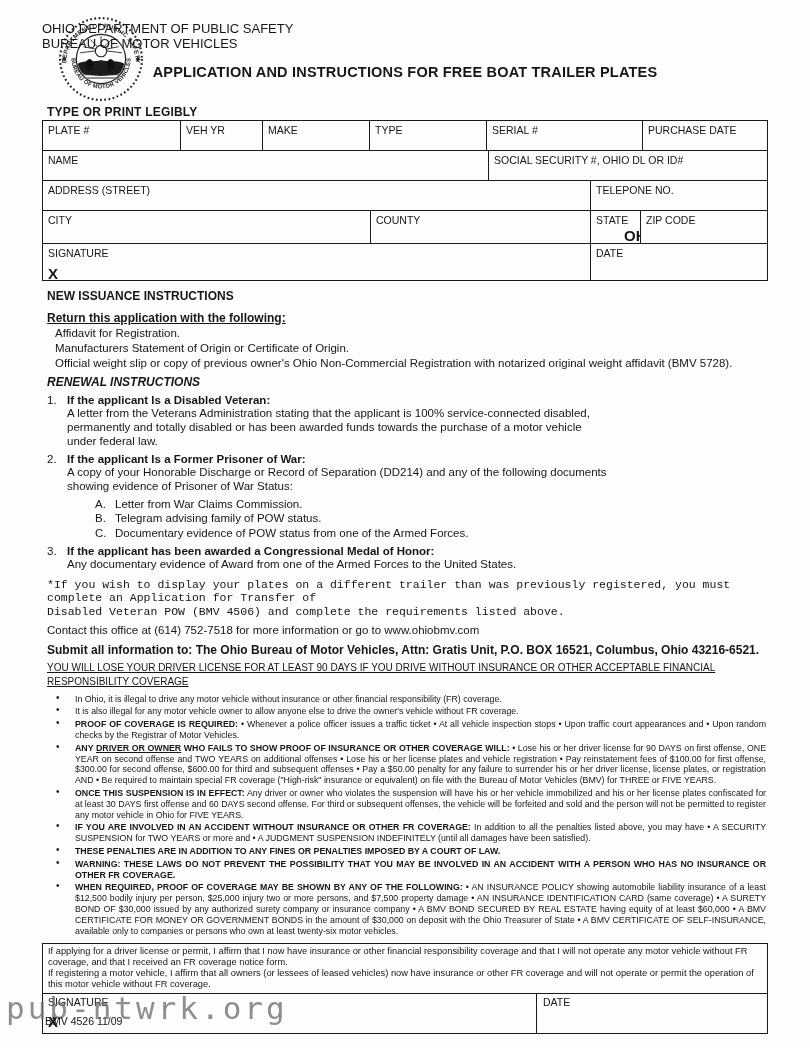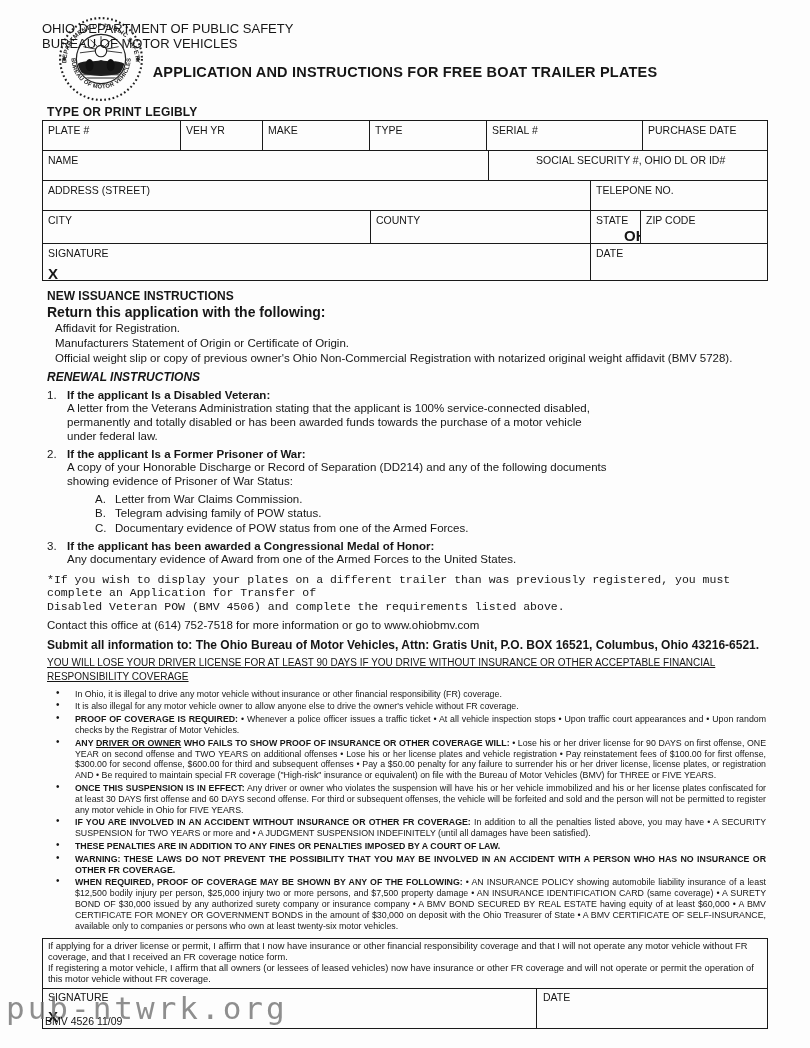--- a/index.html
+++ b/index.html
@@ -18,28 +18,28 @@
   .hdr-line.first { margin-top: 21px; }
   .form-title { text-align: center; font-weight: bold; font-size: 14.5px; margin-top: 13px; letter-spacing: 0.2px; }
 
   
   .table-heading { font-weight: bold; font-size: 12px; margin-top: 25px; margin-bottom: 1px; padding-left: 5px; letter-spacing: 0.2px; }
   .ftable { border: 1.5px solid #1a1a1a; width: 726px; }
   .frow { display: flex; border-bottom: 1.5px solid #1a1a1a; }
   .frow:last-child { border-bottom: none; }
   .cell { border-right: 1.5px solid #1a1a1a; padding: 3px 2px 0 5px; font-size: 10.5px; overflow: hidden; }
   .cell:last-child { border-right: none; flex: 1; }
-  .r1 { height: 30px; } .r2 { height: 30px; gap: 42px; } .r3 { height: 30px; } .r4 { height: 33px; } .r5 { height: 36px; }
+  .r1 { height: 30px; } .r2 { height: 30px; } .r3 { height: 30px; } .r4 { height: 33px; } .r5 { height: 36px; }
   .state-val { font-weight: bold; font-size: 15px; margin-top: 1px; margin-left: 28px; }
   .sig-x { font-weight: bold; font-size: 15px; margin-top: 6px; }
 
   
   .sec-title { font-weight: bold; font-size: 12px; padding-left: 5px; }
   .mt8 { margin-top: 8px; } .mt5 { margin-top: 5px; font-style: italic; }
-  .bold-line { font-weight: bold; font-size: 14px; padding-left: 5px; margin-top: 1px; }
+  .bold-line { font-weight: bold; font-size: 12px; padding-left: 5px; margin-top: 8px; text-decoration: underline; }
   .return-item { font-size: 11.5px; padding-left: 13px; margin-top: 1.5px; line-height: 13.5px; }
   .ritem { display: flex; margin-top: 4px; padding-left: 5px; }
   .rnum { width: 20px; flex: 0 0 20px; font-size: 11.5px; line-height: 14px; }
   .rbody { flex: 1; }
   .rhead { font-weight: bold; font-size: 11.5px; line-height: 14px; }
   .rtext { font-size: 11.5px; line-height: 13.8px; white-space: pre-line; }
   .subs { margin-left: 28px; margin-top: 3px; }
   .subitem { font-size: 11.5px; line-height: 14.3px; }
   .slet { display: inline-block; width: 20px; }
   .note { font-size: 11.5px; padding-left: 5px; margin-top: 6px; line-height: 13.8px; white-space: pre-line; font-family: Liberation Mono, monospace; }

